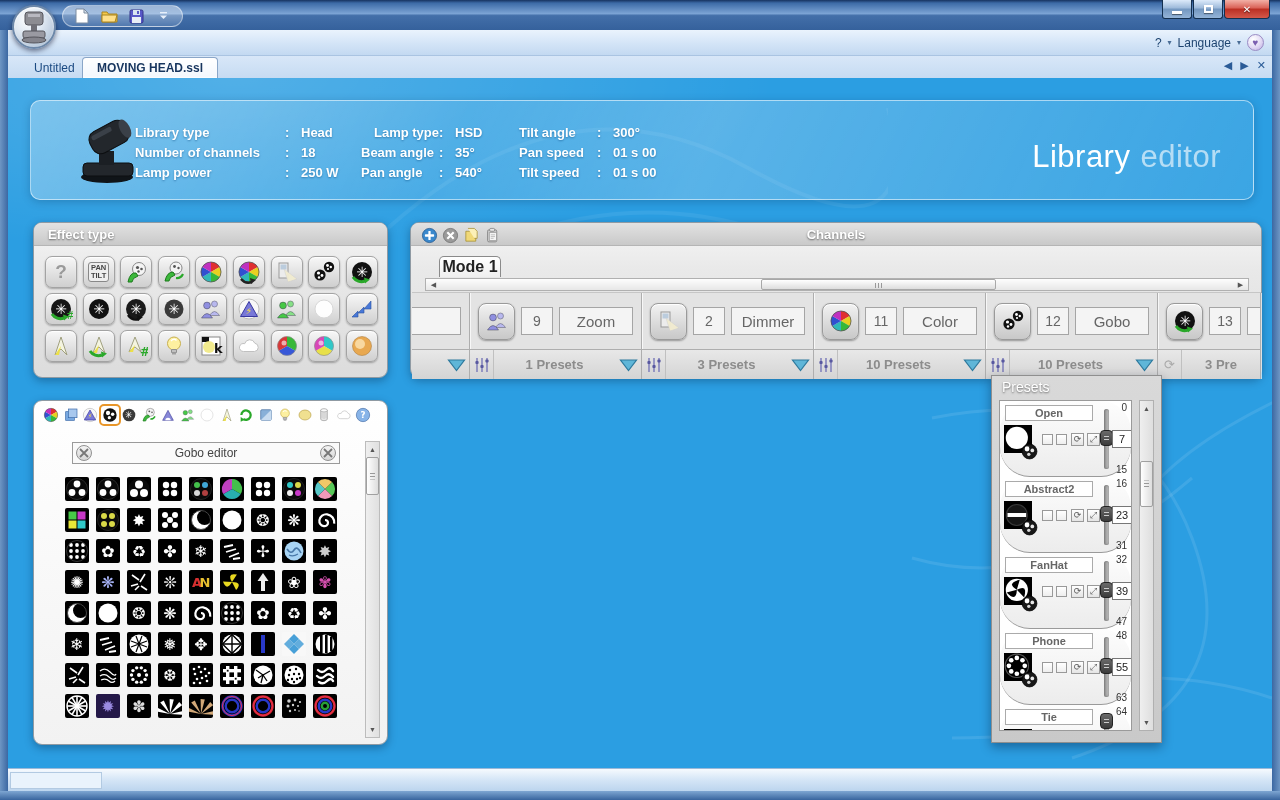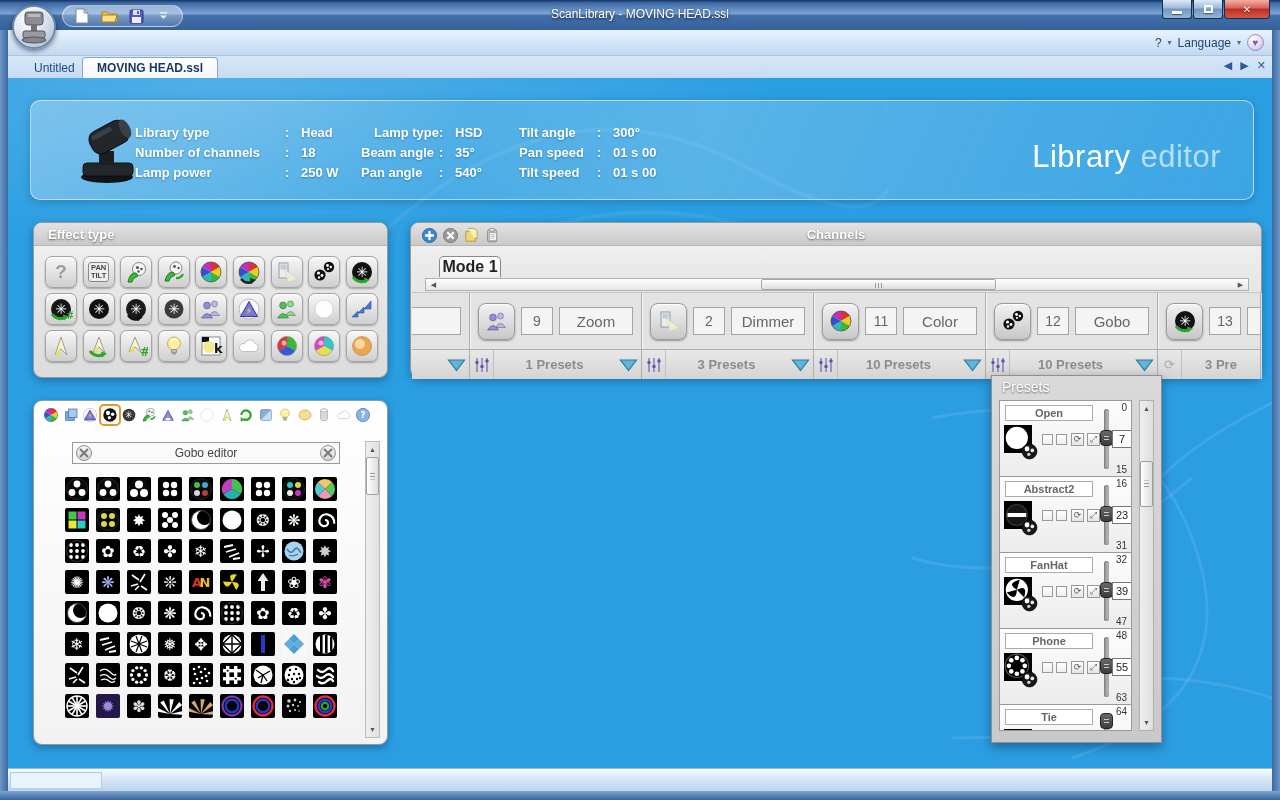--- a/index.html
+++ b/index.html
@@ -123,21 +123,21 @@
   .vs-arrow { position:absolute; left:0; width:13px; height:13px; display:flex; align-items:center; justify-content:center; font-size:7px; color:#555; }
   #gobo-vthumb { position:absolute; left:0px; top:15px; width:13px; height:38px; border:1px solid #a0a0a0; border-radius:2px; background:linear-gradient(90deg,#fff,#ddd); }
   #gobo-vthumb::after { content:""; position:absolute; top:50%; left:3px; right:3px; height:7px; transform:translateY(-50%);
     background:repeating-linear-gradient(180deg,#999 0 1px,transparent 1px 3px); }
 
   
   #presets-popup { position:absolute; left:983px; top:297px; width:171px; height:368px; background:linear-gradient(180deg,#d9d9d9,#c9c9c9);
     border:1px solid #8f8f8f; box-shadow:0 4px 10px rgba(0,20,50,.4); }
   #presets-title { position:absolute; left:10px; top:3px; color:#fff; font-weight:normal; font-size:14px; text-shadow:0 1px 2px rgba(90,90,90,.9); }
   #presets-list { position:absolute; left:7px; top:24px; width:133px; height:331px; background:#fff; border:1px solid #9a9a9a; overflow:hidden; }
-  .preset-card { position:relative; height:76px; border-bottom:1px solid #9a9a9a; background:linear-gradient(180deg,#fdfdfd,#ececec); }
+  .preset-card { position:relative; height:76px; border-bottom:1px solid #9a9a9a; background:linear-gradient(180deg,#fdfdfd,#ececec);border-radius:30px; }
   .pc-name { position:absolute; left:5px; top:4px; width:88px; height:16px; background:#fff; border:1px solid #aaa;
     font-size:11px; font-weight:bold; color:#666; display:flex; align-items:center; justify-content:center; }
   .pc-rtop { position:absolute; right:4px; top:1px; font-size:10px; color:#333; }
   .pc-rbot { position:absolute; right:4px; bottom:1px; font-size:10px; color:#333; }
   .pc-thumb { position:absolute; left:4px; top:24px; width:28px; height:28px; }
   .pc-ball { position:absolute; left:21px; top:42px; width:17px; height:17px; }
   .pc-check { position:absolute; top:33px; width:11px; height:11px; border:1px solid #999; background:linear-gradient(180deg,#fff,#eee); }
   .pc-btn { position:absolute; top:32px; width:13px; height:13px; border:1px solid #999; background:linear-gradient(180deg,#fff,#e4e4e4);
     font-size:9px; color:#555; display:flex; align-items:center; justify-content:center; line-height:1; }
   .pc-slider-track { position:absolute; left:104px; top:8px; width:5px; height:60px; border-radius:3px;
@@ -160,21 +160,20 @@
   #bottomframe { position:absolute; left:0; top:791px; width:1280px; height:9px; background:linear-gradient(180deg,#7ea6d2,#39659e); }
   #leftframe { position:absolute; left:0; top:30px; width:8px; height:761px; background:linear-gradient(90deg,#6e96c4,#3c68a2); }
   #rightframe { position:absolute; right:0; top:30px; width:8px; height:761px; background:linear-gradient(90deg,#3c68a2,#6e96c4); }
 </style>
 </head>
 <body>
 
 <div id="window">
 
   <div id="titlebar">
-    <div id="window-title">ScanLibrary - MOVING HEAD.ssl</div>
     <div id="win-controls">
       <div class="win-btn minmax">
           <div class="glyph-min"></div>
         </div>
       <div class="win-btn minmax">
           <div class="glyph-max"></div>
         </div>
       <div class="win-btn close">
           <span>✕</span>
         </div>

